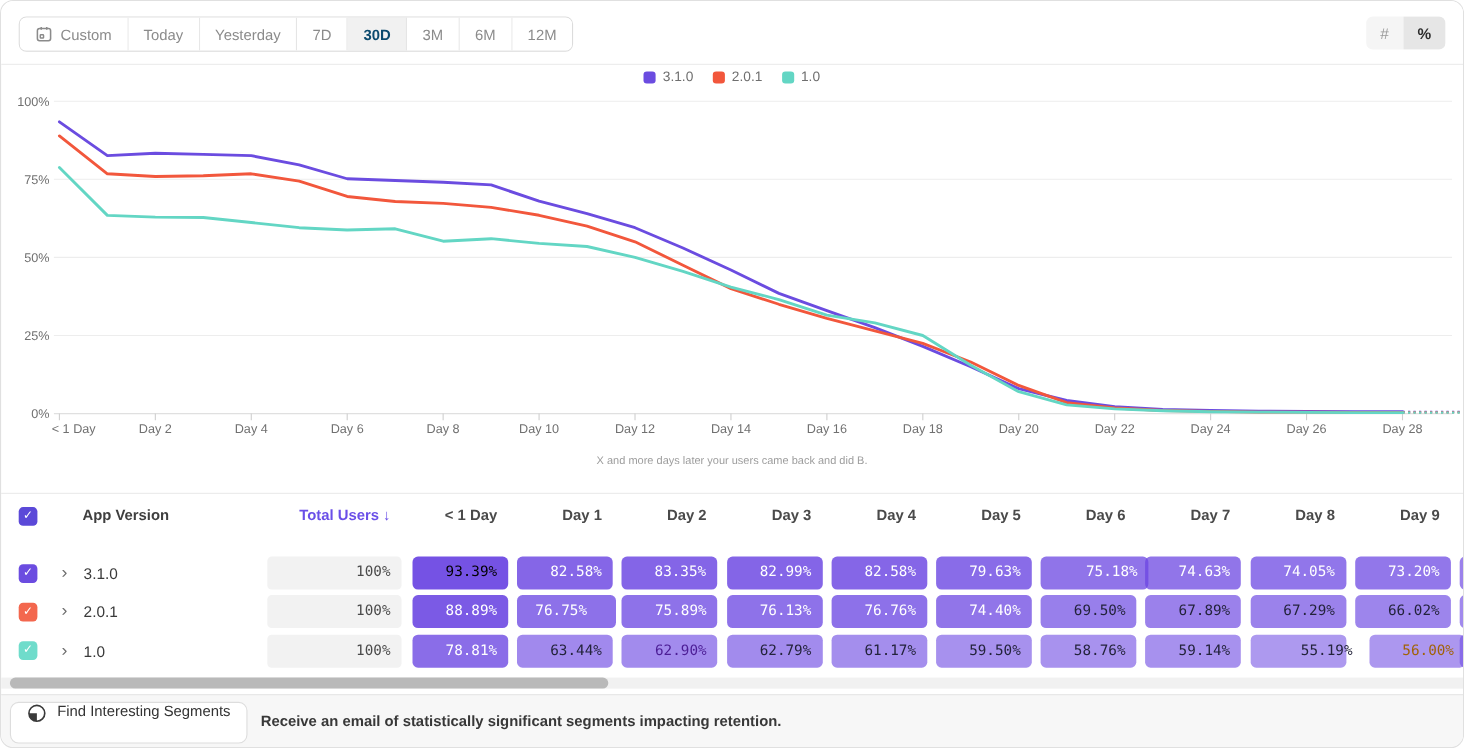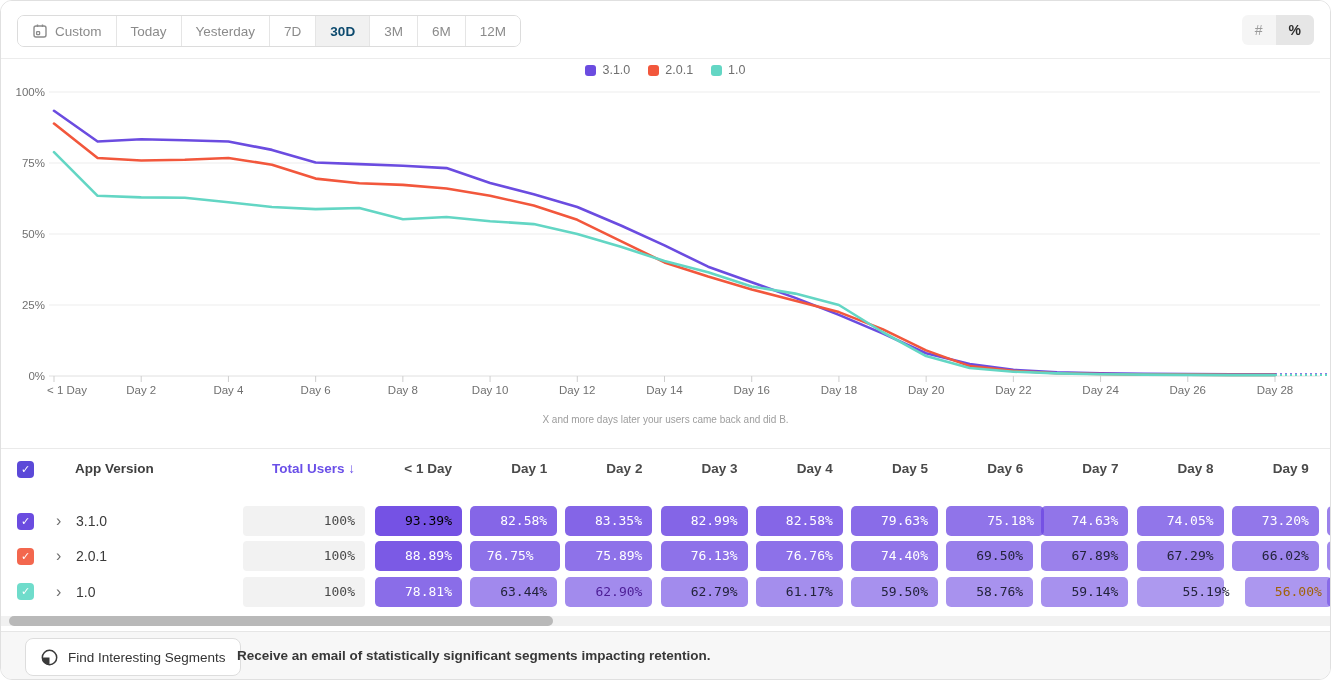--- a/index.html
+++ b/index.html
@@ -37,21 +37,21 @@
   .row-version{position:absolute;font-size:14px;color:#3a3a3a;line-height:30px;}
   .cell{position:absolute;height:30px;line-height:30px;border-radius:5px;font-family:"DejaVu Sans Mono",monospace;font-size:13px;text-align:right;padding-right:10px;box-sizing:border-box;}
   .cell-total{background:#f2f2f2;color:#4a4a4a;border-radius:4px;}
 
   
   .scroll-track{position:absolute;left:0;top:615px;width:1331px;height:10px;background:#f1f1f1;cursor:pointer;}
   .scroll-thumb{position:absolute;left:8px;top:615px;width:544px;height:10px;background:#b9b9b9;border-radius:5px;cursor:grab;}
 
   
   .footer{position:absolute;left:0;top:630px;width:100%;height:48px;background:#f7f7f7;border-top:1px solid #e6e6e6;z-index:3;}
-  .segments-btn{position:absolute;left:24px;top:6px;height:36px;display:flex;align-items:center;gap:9px;padding:0 14px;background:#fff;border:1px solid #dddddd;border-radius:8px;cursor:pointer;font-size:13.5px;color:#333;}
+  .segments-btn{position:absolute;left:8px;top:6px;height:36px;display:flex;gap:9px;padding:0 14px;background:#fff;border:1px solid #dddddd;border-radius:8px;cursor:pointer;font-size:13.5px;color:#333;}
   .footer-msg{position:absolute;left:236px;top:0;height:48px;line-height:48px;font-size:13.5px;font-weight:bold;color:#383838;}
 </style>
 </head>
 <body>
 
 <div class="app">
 
   <svg id="chart-svg" viewBox="0 0 1331 445">
       <line x1="48" y1="375" x2="1319" y2="375" stroke="#e0e0e0" stroke-width="1"></line>
       <text x="44" y="379" text-anchor="end" font-size="11.5" fill="#707070" font-family="Liberation Sans, sans-serif">0%</text>

